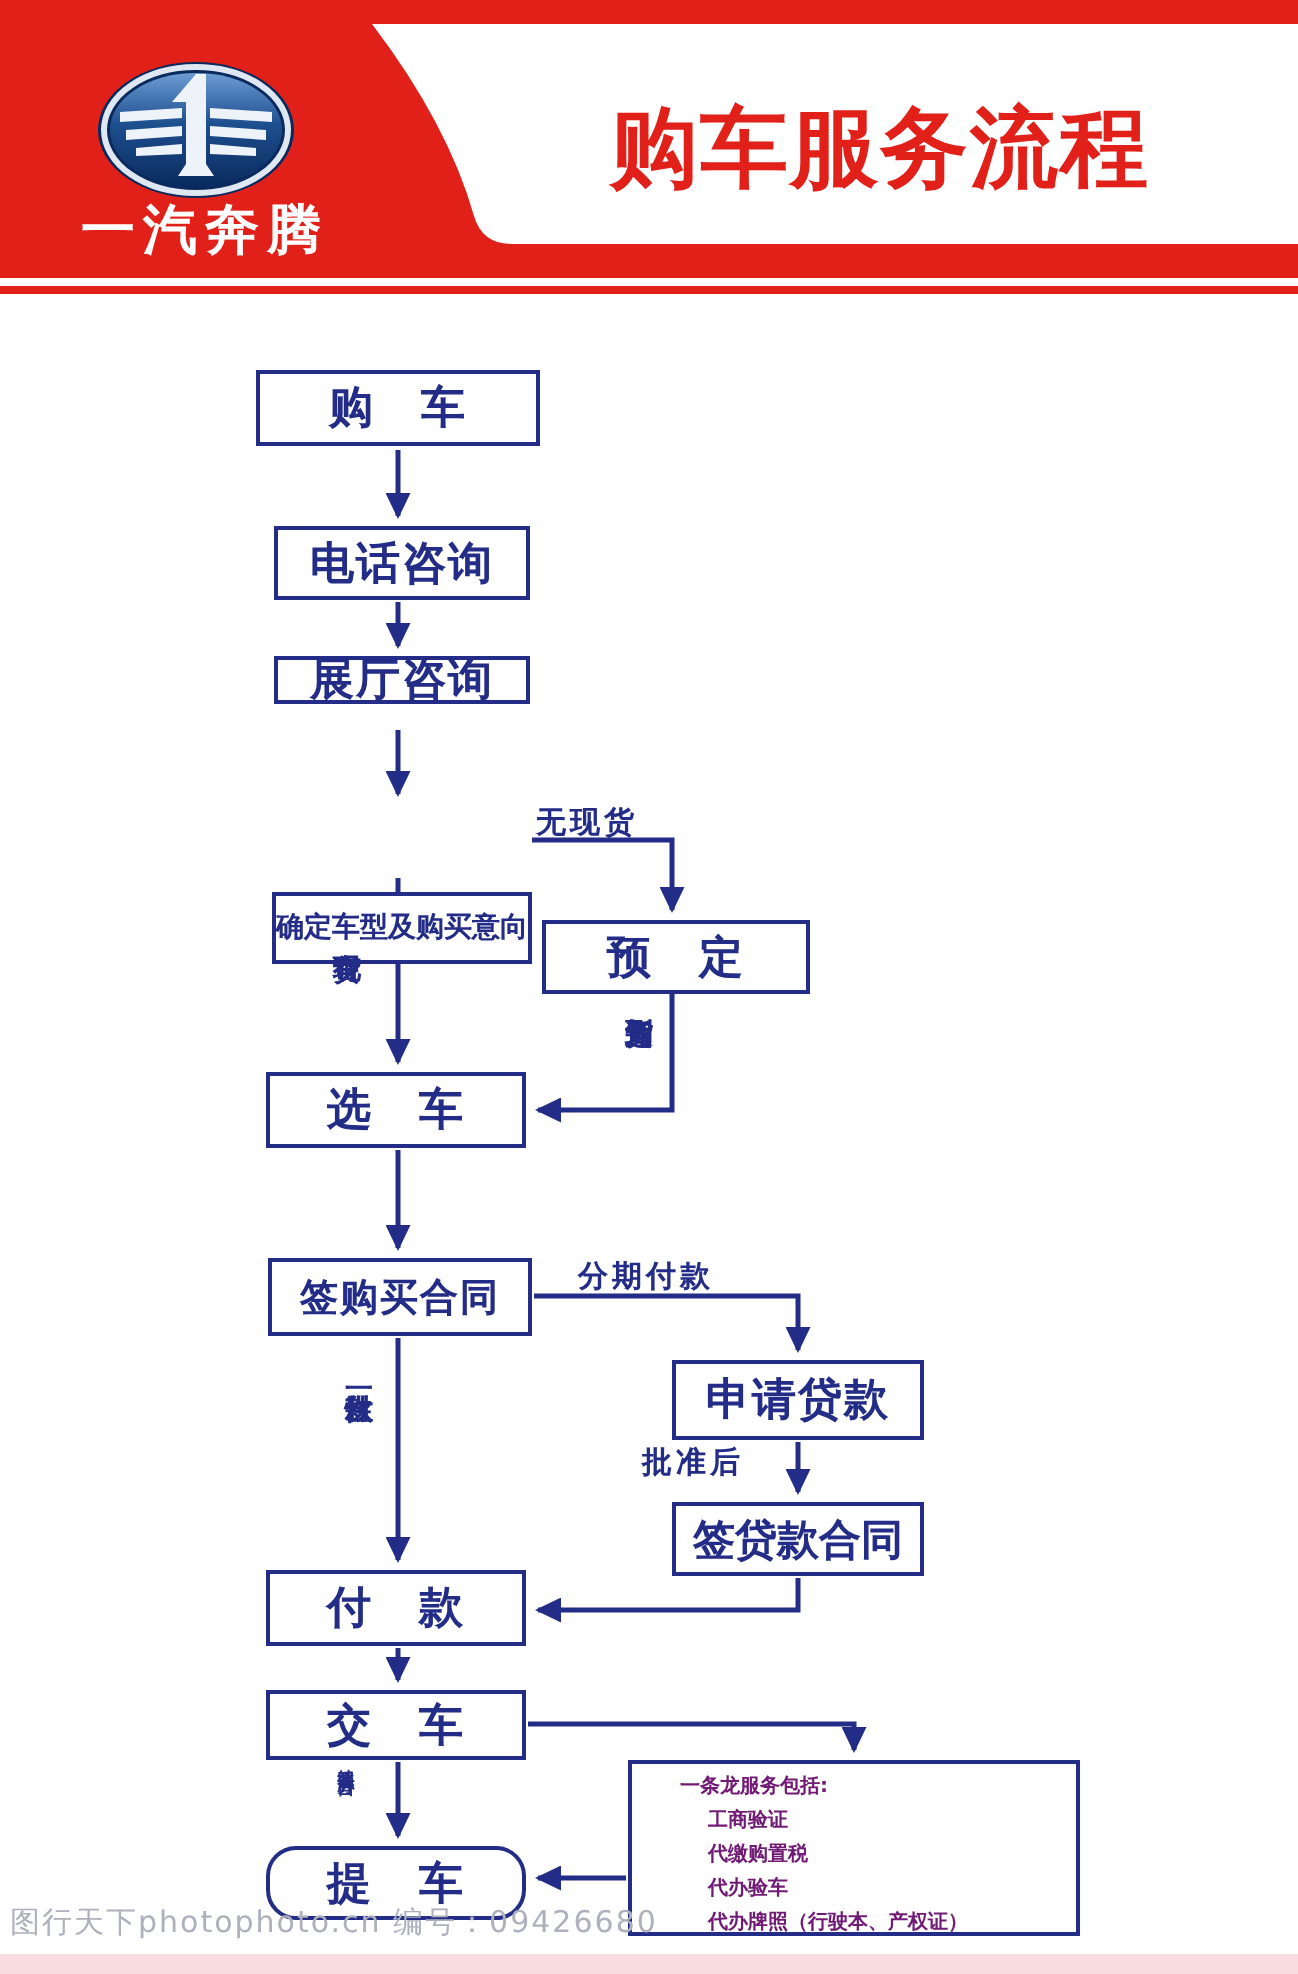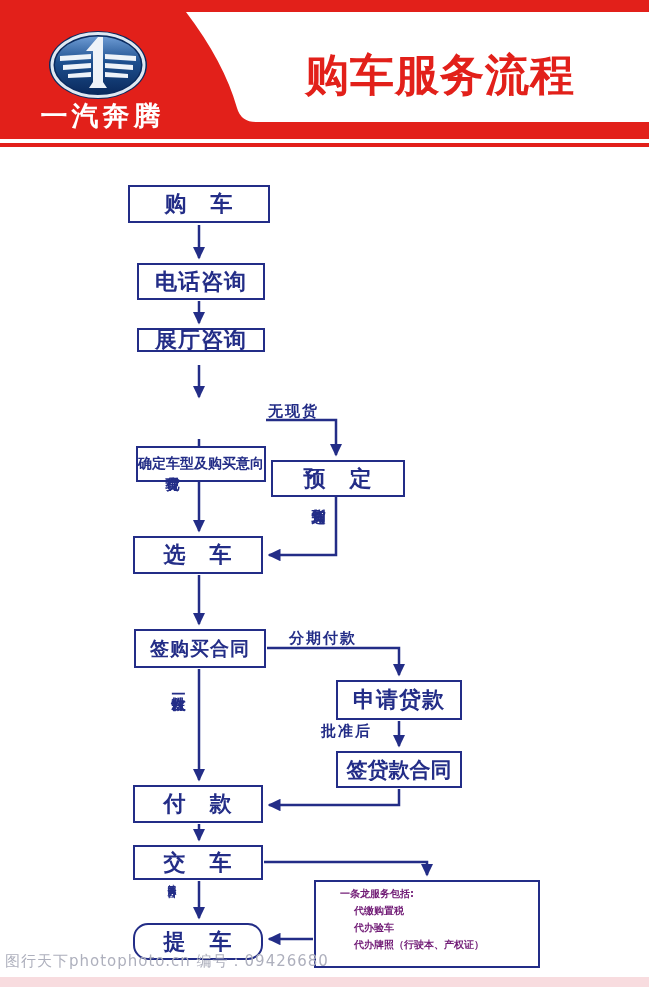--- a/index.html
+++ b/index.html
@@ -152,20 +152,21 @@
   <div class="edge-label" id="lbl-no-stock">无现货</div>
   <div class="edge-label" id="lbl-install">分期付款</div>
   <div class="edge-label" id="lbl-approve">批准后</div>
   <div class="vlabel" id="vlbl-in-stock">有现货</div>
   <div class="vlabel" id="vlbl-notice">到货通知</div>
   <div class="vlabel" id="vlbl-lump">一次性付款</div>
   <div class="vlabel" id="vlbl-selflic">自办牌照手续</div>
 
   <div id="service-box">
     <div class="svc-line">一条龙服务包括:</div>
+    <div class="svc-line indent">工商验证</div>
     <div class="svc-line indent">代缴购置税</div>
     <div class="svc-line indent">代办验车</div>
     <div class="svc-line indent">代办牌照（行驶本、产权证）</div>
   </div>
 
   <div id="watermark">图行天下photophoto.cn 编号：09426680</div>
   <div id="bottom-strip"></div>
 
 </div>
 

